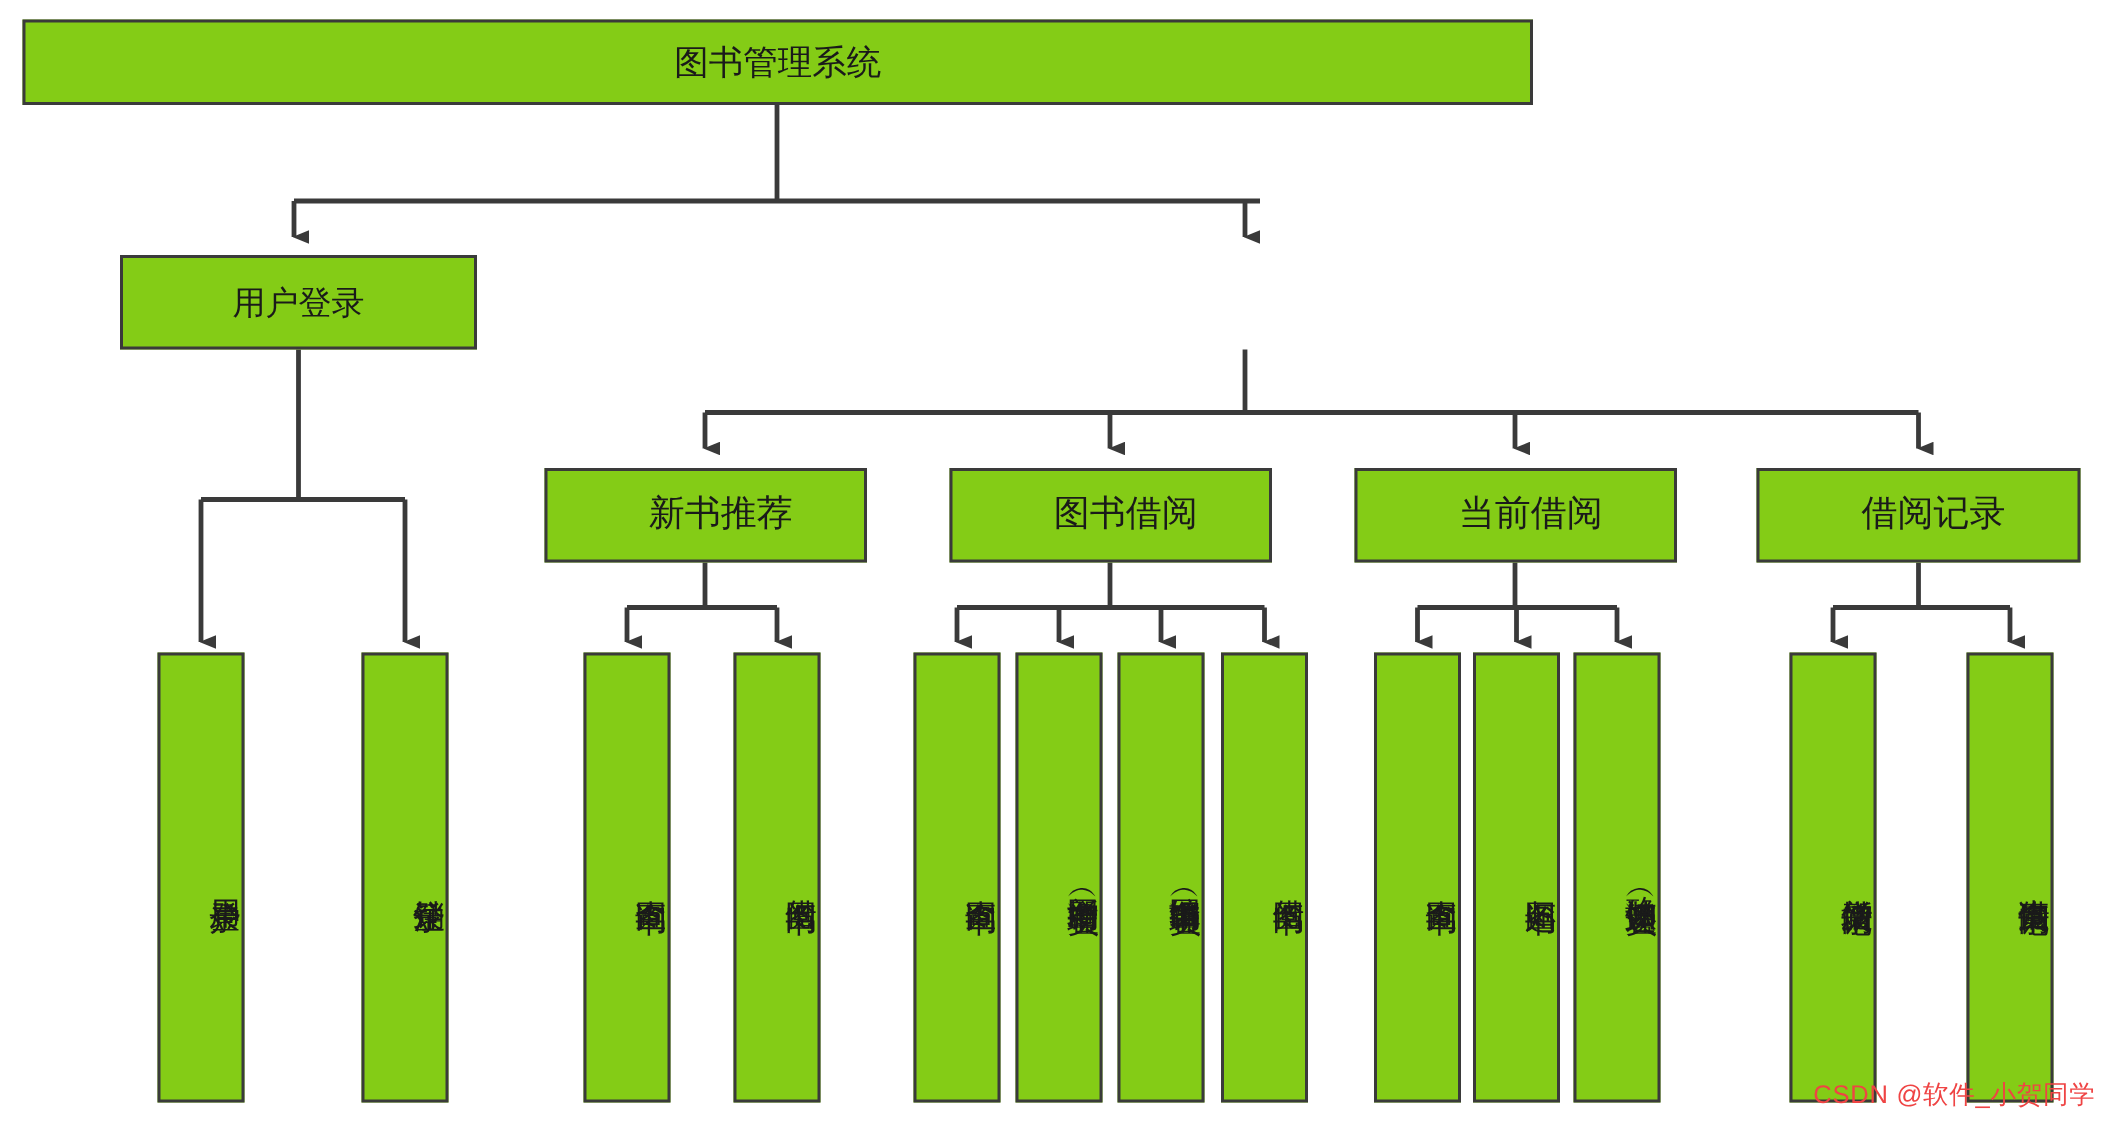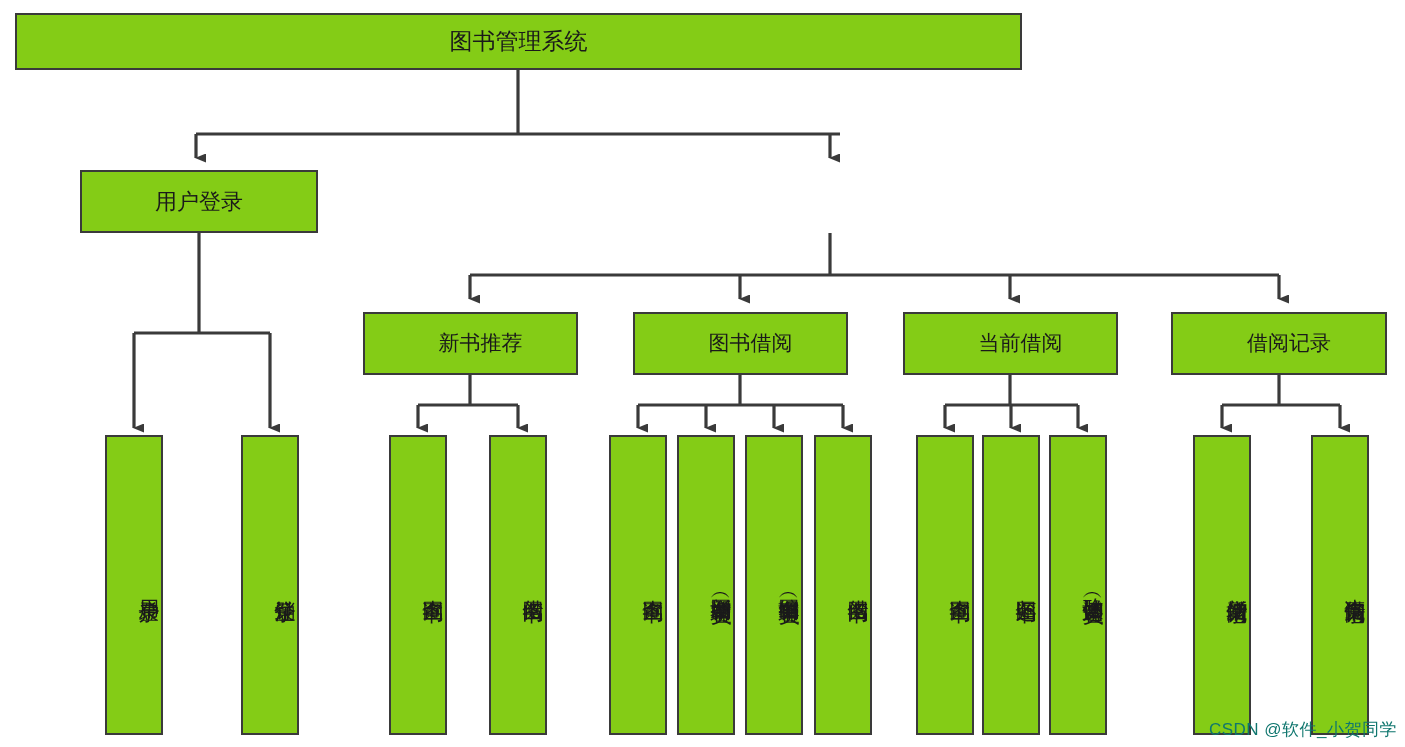--- a/index.html
+++ b/index.html
@@ -38,21 +38,21 @@
     line-height: 1.18;
     text-align: center;
   }
   .node-root {
     font-size: 23px;
   }
   .node-l2 {
     font-size: 22px;
   }
   .node-l3 {
-    font-size: 21px;
+    font-size: 24px;
     padding-left: 20px;
   }
   .node-leaf {
     font-size: 21px;
     writing-mode: vertical-rl;
     text-orientation: upright;
     letter-spacing: 1px;
     padding-top: 6px;
     padding-bottom: 6px;
     align-items: flex-start;
@@ -61,21 +61,21 @@
   .node-leaf .vtext {
     writing-mode: vertical-rl;
     text-orientation: upright;
     white-space: nowrap;
   }
   .watermark {
     position: absolute;
     right: 8px;
     bottom: 6px;
     font-size: 17px;
-    color: #0f766e;
+    color: #ef4444;
     letter-spacing: 0.5px;
     white-space: nowrap;
     user-select: none;
   }
 </style>
 </head>
 <body>
 
 <div id="diagram">
 

